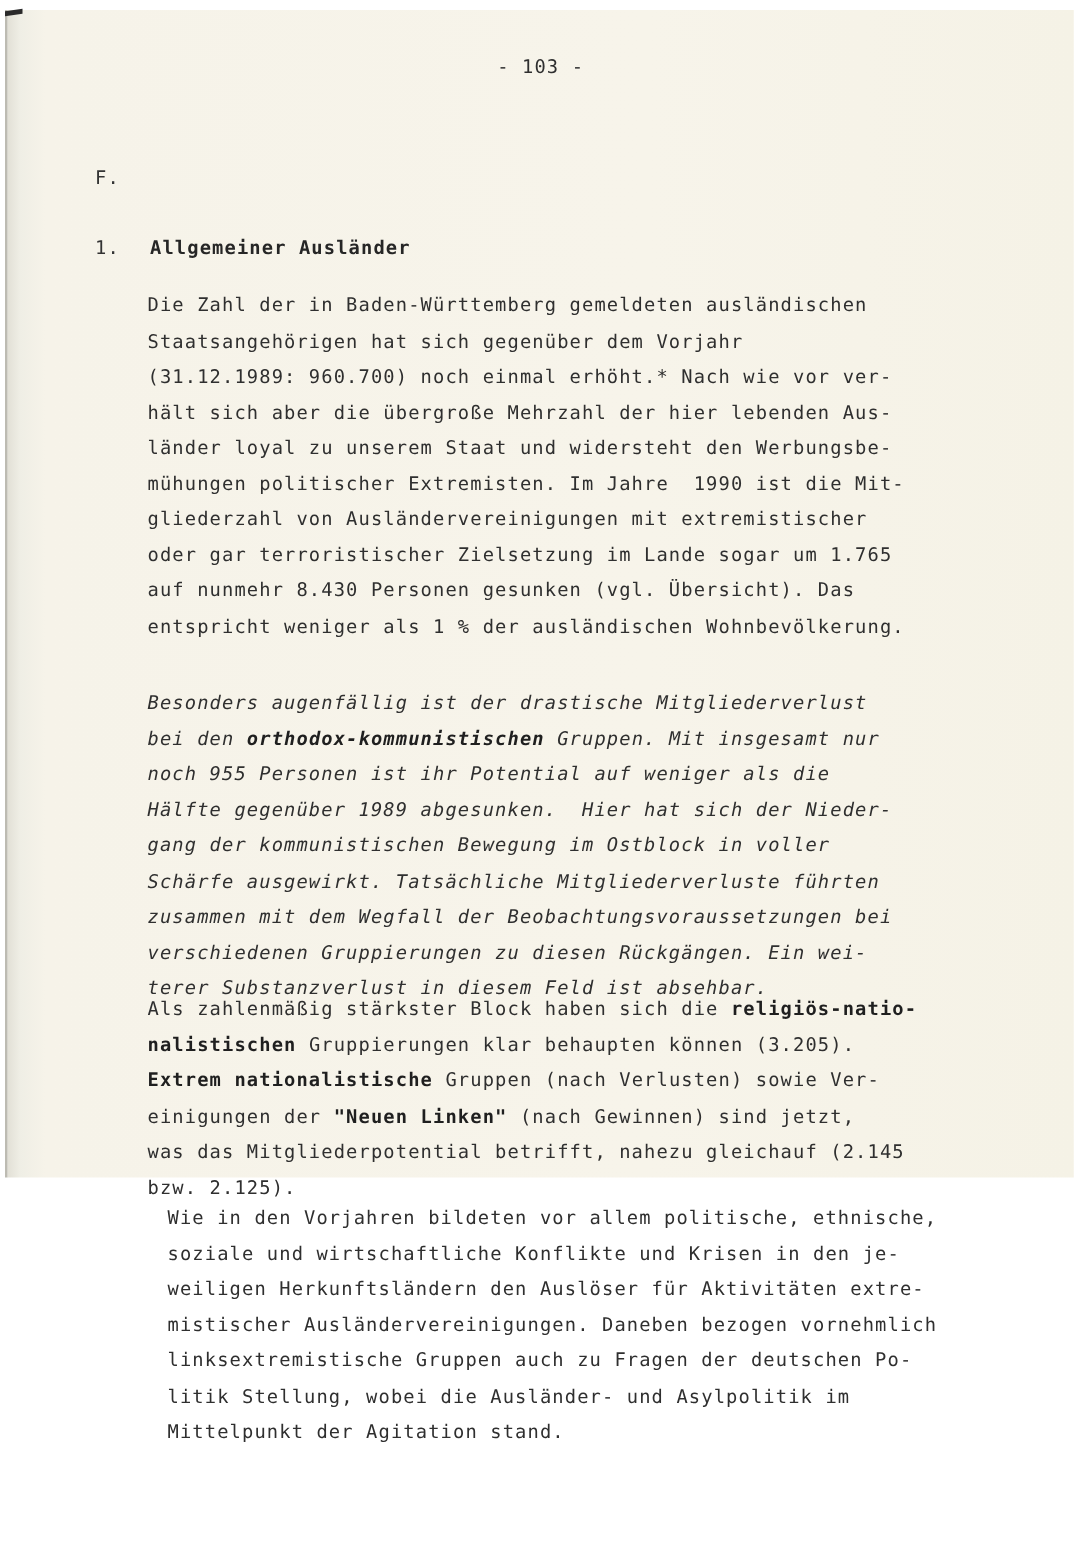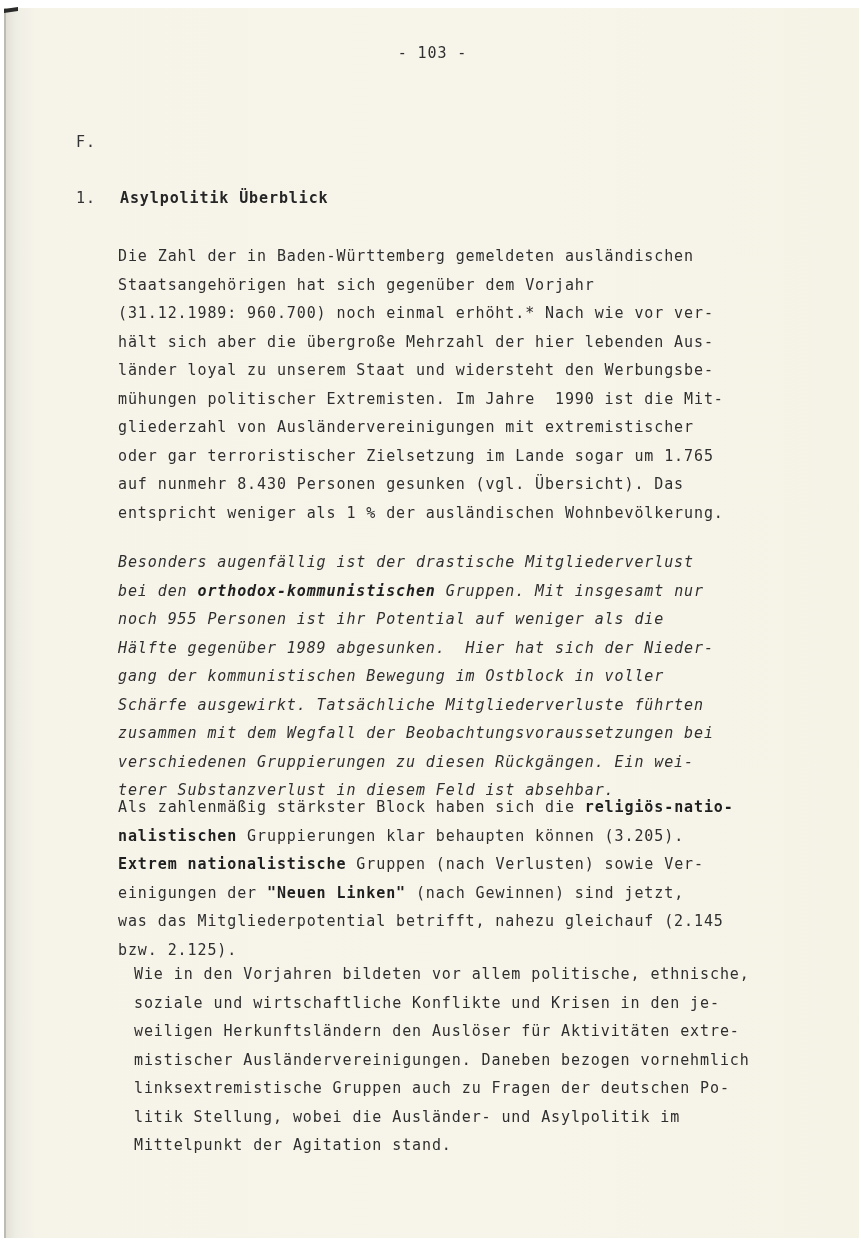--- a/index.html
+++ b/index.html
@@ -11,21 +11,21 @@
     width: 861px;
     height: 1245px;
     overflow: hidden;
     position: relative;
   }
   .page {
     position: absolute;
     left: 4px;
     top: 8px;
     width: 853px;
-    height: 1230px;
+    height: 934px;
     background: linear-gradient(90deg, #e2e0d6 0px, #efeee5 10px, #f6f3e9 30px, #f7f4ea 60%, #f5f2e6 100%);
     border-left: 2px solid #bdbbb2;
   }
   .page::before {
     content: "";
     position: absolute;
     left: -2px;
     top: 0;
     width: 14px;
     height: 4px;
@@ -62,35 +62,35 @@
   #h-1-num { top: 181px; }
 
   .para {
     position: absolute;
     left: 112px;
     width: 700px;
     line-height: 28.5px;
     white-space: pre;
   }
   .para b { color: #1f1f1f; }
-  #p1 { top: 222px; margin-top: 12px; }
+  #p1 { top: 222px; }
   #p2 { top: 540px; font-style: italic; }
   #p3 { top: 785px; }
   #p4 { top: 952px; margin-left: 16px; }
   #footnote { top: 1185px; }
 </style>
 </head>
 <body>
 
 <div class="page">
   <div class="text page-number">- 103 -</div>
 
   <div class="text heading-num" id="h-f-num">F.</div>
 
   <div class="text heading-num" id="h-1-num">1.</div>
-  <div class="text heading" id="h-1">Asylpolitik Überblick</div>
+  <div class="text heading" id="h-1">Allgemeiner Ausländer</div>
 
   <div class="text para" id="p1"><div>Die Zahl der in Baden-Württemberg gemeldeten ausländischen</div><div>Staatsangehörigen hat sich gegenüber dem Vorjahr</div><div>(31.12.1989: 960.700) noch einmal erhöht.* Nach wie vor ver-</div><div>hält sich aber die übergroße Mehrzahl der hier lebenden Aus-</div><div>länder loyal zu unserem Staat und widersteht den Werbungsbe-</div><div>mühungen politischer Extremisten. Im Jahre  1990 ist die Mit-</div><div>gliederzahl von Ausländervereinigungen mit extremistischer</div><div>oder gar terroristischer Zielsetzung im Lande sogar um 1.765</div><div>auf nunmehr 8.430 Personen gesunken (vgl. Übersicht). Das</div><div>entspricht weniger als 1 % der ausländischen Wohnbevölkerung.</div></div>
   <div class="text para" id="p2"><div>Besonders augenfällig ist der drastische Mitgliederverlust</div><div>bei den <b>orthodox-kommunistischen</b> Gruppen. Mit insgesamt nur</div><div>noch 955 Personen ist ihr Potential auf weniger als die</div><div>Hälfte gegenüber 1989 abgesunken.  Hier hat sich der Nieder-</div><div>gang der kommunistischen Bewegung im Ostblock in voller</div><div>Schärfe ausgewirkt. Tatsächliche Mitgliederverluste führten</div><div>zusammen mit dem Wegfall der Beobachtungsvoraussetzungen bei</div><div>verschiedenen Gruppierungen zu diesen Rückgängen. Ein wei-</div><div>terer Substanzverlust in diesem Feld ist absehbar.</div></div>
   <div class="text para" id="p3"><div>Als zahlenmäßig stärkster Block haben sich die <b>religiös-natio-</b></div><div><b>nalistischen</b> Gruppierungen klar behaupten können (3.205).</div><div><b>Extrem nationalistische</b> Gruppen (nach Verlusten) sowie Ver-</div><div>einigungen der <b>"Neuen Linken"</b> (nach Gewinnen) sind jetzt,</div><div>was das Mitgliederpotential betrifft, nahezu gleichauf (2.145</div><div>bzw. 2.125).</div></div>
   <div class="text para" id="p4"><div>Wie in den Vorjahren bildeten vor allem politische, ethnische,</div><div>soziale und wirtschaftliche Konflikte und Krisen in den je-</div><div>weiligen Herkunftsländern den Auslöser für Aktivitäten extre-</div><div>mistischer Ausländervereinigungen. Daneben bezogen vornehmlich</div><div>linksextremistische Gruppen auch zu Fragen der deutschen Po-</div><div>litik Stellung, wobei die Ausländer- und Asylpolitik im</div><div>Mittelpunkt der Agitation stand.</div></div>
 
 </div>
 
 </body></html>

